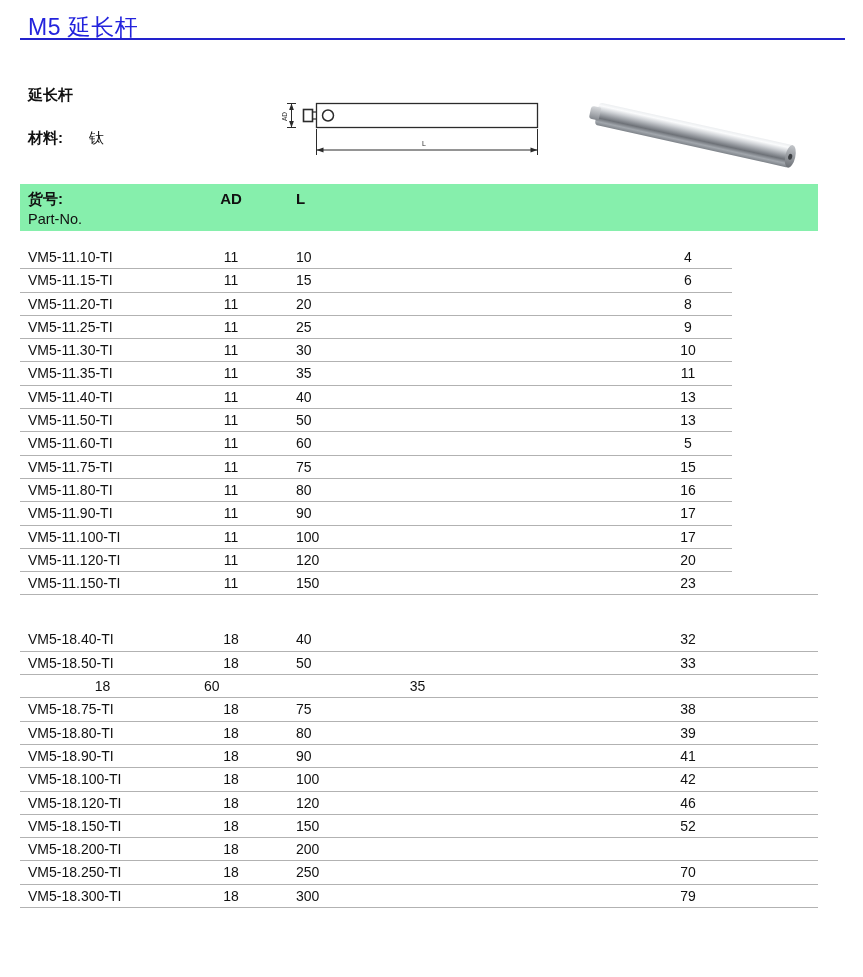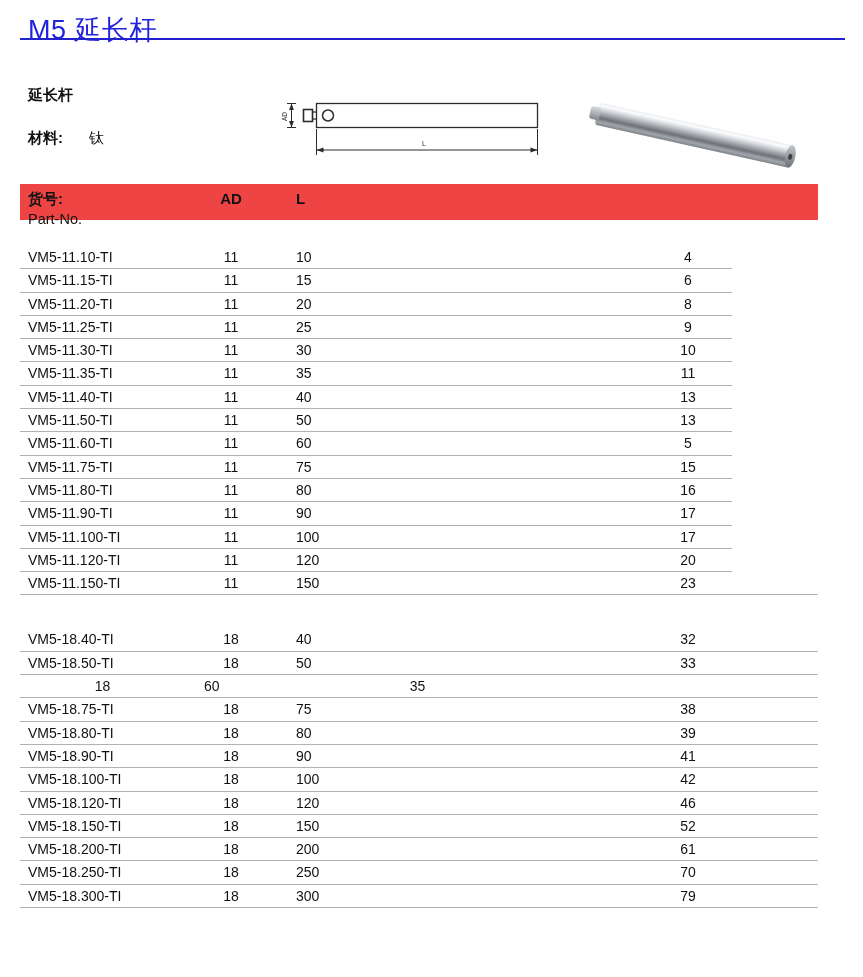--- a/index.html
+++ b/index.html
@@ -9,21 +9,21 @@
     font-family: "Liberation Sans", "DejaVu Sans", sans-serif;
     color: #111;
     position: relative;
     overflow: hidden;
   }
   .page { position: absolute; inset: 0; }
 
   
   .page-title {
     position: absolute; left: 20px; top: 4px;
-    font-size: 27px; font-weight: 500; letter-spacing: .5px;
+    font-size: 23px; font-weight: 500; letter-spacing: .5px;
     color: #2323dd; margin: 8px;
   }
   .title-rule {
     position: absolute; left: 20px; top: 38px;
     width: 825px; height: 2px; background: #2222cc;
   }
 
   
   .prod-name {
     position: absolute; left: 28px; top: 86px;
@@ -73,21 +73,21 @@
   
   .grid-cols { display: grid; grid-template-columns: 165px 92px 281px 260px; }
   .cell { overflow: visible; white-space: nowrap; }
   .c-part_no { padding-left: 8px; text-align: left; }
   .c-ad { text-align: center; }
   .c-l { padding-left: 19px; text-align: left; }
   .c-weight { text-align: center; }
 
   .thead {
     position: absolute; left: 20px; top: 184px;
-    width: 798px; height: 36px; background: #ef4444;
+    width: 798px; height: 47px; background: #86efac;
     font-size: 15px;
   }
   .thead-row1 { padding-top: 5px; line-height: 20px; }
   .thead-row1 .cell { font-weight: bold; }
   .thead-row1 .c-weight {
     font-weight: normal; font-family: "DejaVu Serif", "Liberation Serif", serif;
     font-size: 15px;
   }
   .thead-row2 { line-height: 19px; margin-top: 1px; font-size: 14.5px; }
 
@@ -327,21 +327,20 @@
           <div class="cell c-part_no">VM5-18.150-TI</div>
           <div class="cell c-ad">18</div>
           <div class="cell c-l">150</div>
           <div class="cell c-weight">52</div>
           <div class="sep sep-long"></div>
         </div>
         <div class="trow grid-cols">
           <div class="cell c-part_no">VM5-18.200-TI</div>
           <div class="cell c-ad">18</div>
           <div class="cell c-l">200</div>
-          <div class="cell c-weight">61</div>
           <div class="sep sep-long"></div>
         </div>
         <div class="trow grid-cols">
           <div class="cell c-part_no">VM5-18.250-TI</div>
           <div class="cell c-ad">18</div>
           <div class="cell c-l">250</div>
           <div class="cell c-weight">70</div>
           <div class="sep sep-long"></div>
         </div>
         <div class="trow grid-cols">

